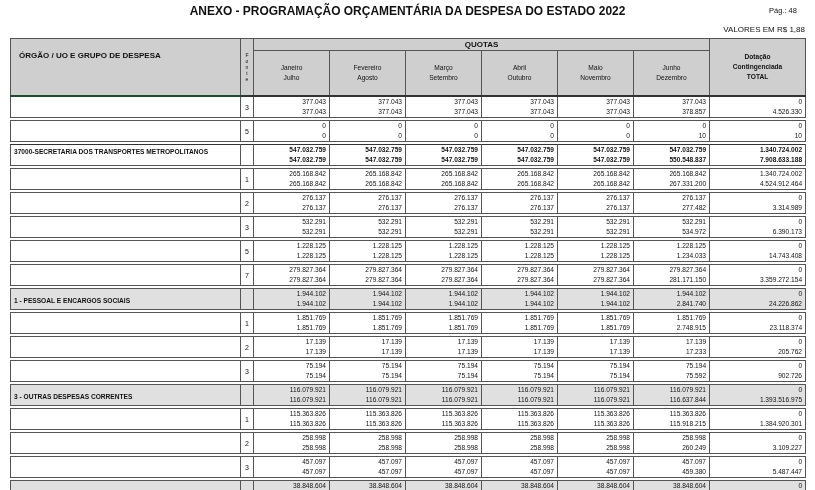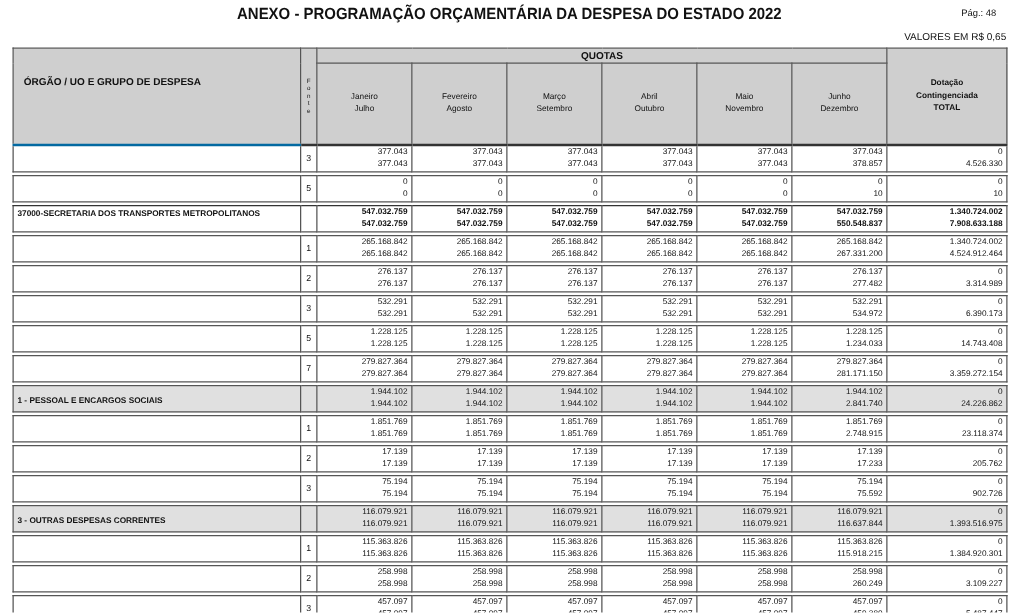--- a/index.html
+++ b/index.html
@@ -7,21 +7,21 @@
   .title { position:absolute; left:0; top:3px; width:815px; text-align:center; font-weight:bold; font-size:13px; letter-spacing:0; transform:scaleX(0.92); }
   .page { position:absolute; left:769px; top:6px; font-size:7.5px; }
   .valores { position:absolute; right:10px; top:25px; font-size:8px; }
   table { position:absolute; left:10px; top:38px; border-collapse:collapse; table-layout:fixed; width:795px; }
   td, th { font-size:6.6px; padding:0; border:1px solid #555; }
   th { background:#cfcfcf; font-weight:bold; }
   col.c-label { width:230px; }
   col.c-fonte { width:13px; }
   col.c-q { width:76px; }
   col.c-tot { width:96px; }
-  .hdr-label { text-align:left; vertical-align:top; padding:22px 8px; font-size:8px; height:32px; border-bottom:2px solid #0369a1; }
+  .hdr-label { text-align:left; vertical-align:top; padding:12px 8px; font-size:8px; height:32px; border-bottom:2px solid #14532d; }
   .hdr-fonte { font-size:5px; line-height:6px; text-align:center; font-weight:normal; border-bottom:2px solid #333; }
   .hdr-quotas { font-size:8px; height:11px;text-align:center; }
   .hdr-month { font-weight:normal; font-size:6.6px; line-height:10px; border-bottom:2px solid #333; }
   .hdr-tot { font-size:6.6px; line-height:10px; font-weight:normal; border-bottom:2px solid #333; }
   .hdr-tot b { font-weight:bold; }
   td.num { text-align:right; padding-right:3px; line-height:10px; height:20px; }
   td.fonte { text-align:center; font-size:7px; }
   td.label { text-align:left; vertical-align:top; padding-left:3px; padding-top:3px; font-weight:bold; font-size:6.6px; }
   tr.sep td { height:2px; border:none; padding:0; }
   tr.group td { background:#e0e0e0; }
@@ -30,21 +30,21 @@
   tr.org td { border-top:1.5px solid #333; }
 </style>
 </head>
 <body>
 
 <div class="title">ANEXO - PROGRAMAÇÃO ORÇAMENTÁRIA DA DESPESA DO ESTADO 2022</div>
 <div class="page">
   <span>Pág.:</span>
   <span>48</span>
 </div>
-<div class="valores">VALORES EM R$ 0,65</div>
+<div class="valores">VALORES EM R$ 1,88</div>
 
 <table>
   <colgroup>
     <col class="c-label">
       <col class="c-fonte">
     <col class="c-q">
       <col class="c-q">
       <col class="c-q">
       <col class="c-q">
       <col class="c-q">

